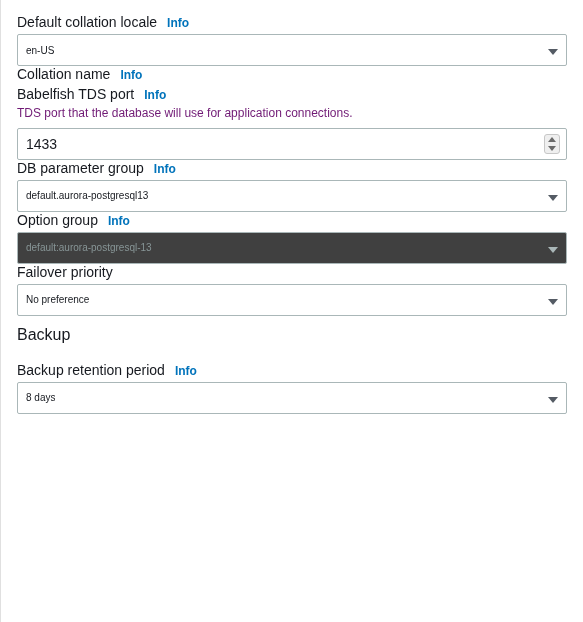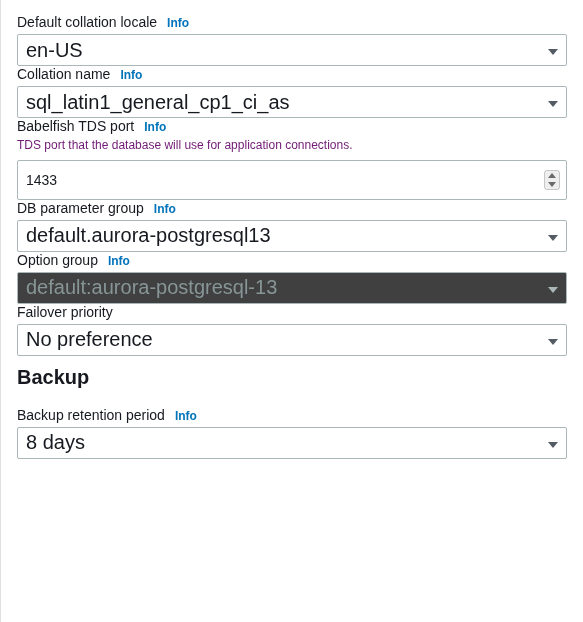--- a/index.html
+++ b/index.html
@@ -48,40 +48,40 @@
     align-items: center;
     padding: 0 30px 0 8px;
     cursor: pointer;
   }
   .select-box.disabled {
     background: #404040;
     color: #879596;
     cursor: default;
   }
   .select-value {
-    font-size: 20px;
+    font-size: 10px;
     white-space: nowrap;
     overflow: hidden;
     text-overflow: ellipsis;
   }
   .select-box.disabled .select-value { color: #879596; }
   .select-caret {
     position: absolute;
     right: 8px;
     top: 50%;
     transform: translateY(-50%);
     color: #545b64;
   }
   .select-box.disabled .select-caret { color: #aab7b8; }
   .number-box {
     position: relative;
     border: 1px solid #aab7b8;
     border-radius: 2px;
     background: #fff;
-    height: 40px;
+    height: 32px;
     display: flex;
     align-items: center;
     padding: 0 30px 0 8px;
   }
   .number-input {
     border: none;
     outline: none;
     font-size: 14px;
     width: 100%;
     font-family: inherit;
@@ -99,22 +99,22 @@
     border-radius: 3px;
     background: #efefef;
     display: flex;
     flex-direction: column;
     justify-content: space-between;
     align-items: center;
     padding: 2px 0;
   }
   .spinner svg { display: block; }
   .section-heading {
-    font-size: 20px;
-    font-weight: 700;
+    font-size: 16px;
+    font-weight: 400;
     color: #16191f;
     margin: 10px 0 18px 0;
   }
 </style>
 </head>
 <body>
 
 <div class="field">
   <div class="label-row">
     <span class="field-label">Default collation locale</span>
@@ -127,28 +127,20 @@
           <path d="M0 0 L5 6 L10 0 Z" fill="#545b64"></path>
         </svg>
     </span>
   </div>
 </div>
 
 <div class="field">
   <div class="label-row">
     <span class="field-label">Collation name</span>
     <span class="info-link">Info</span>
-  </div>
-  <div class="select-box">
-    <span class="select-value">sql_latin1_general_cp1_ci_as</span>
-    <span class="select-caret">
-      <svg width="10" height="6" viewBox="0 0 10 6">
-          <path d="M0 0 L5 6 L10 0 Z" fill="#545b64"></path>
-        </svg>
-    </span>
   </div>
 </div>
 
 <div class="field">
   <div class="label-row">
     <span class="field-label">Babelfish TDS port</span>
     <span class="info-link">Info</span>
   </div>
   <div class="field-desc">TDS port that the database will use for application connections.</div>
   <div class="number-box">

